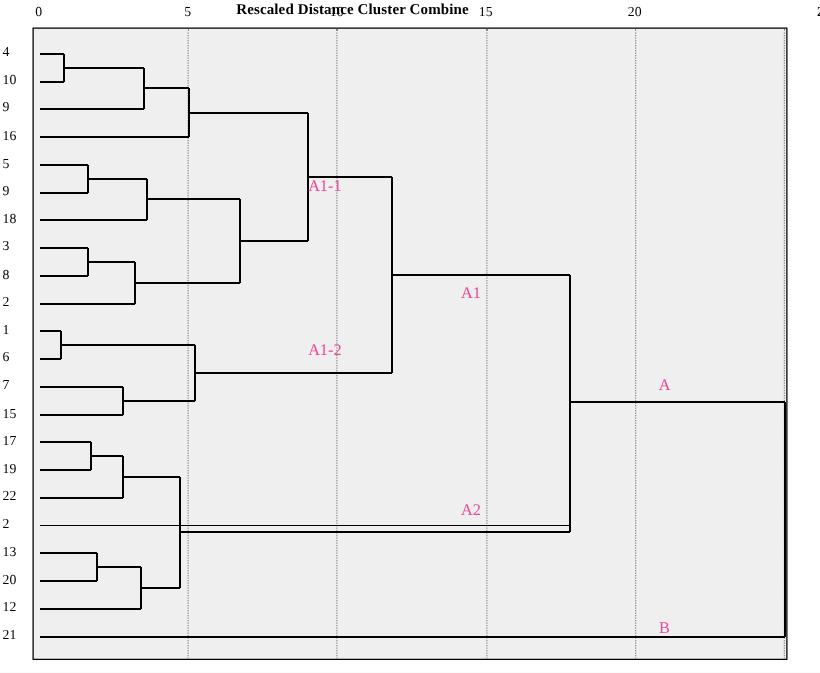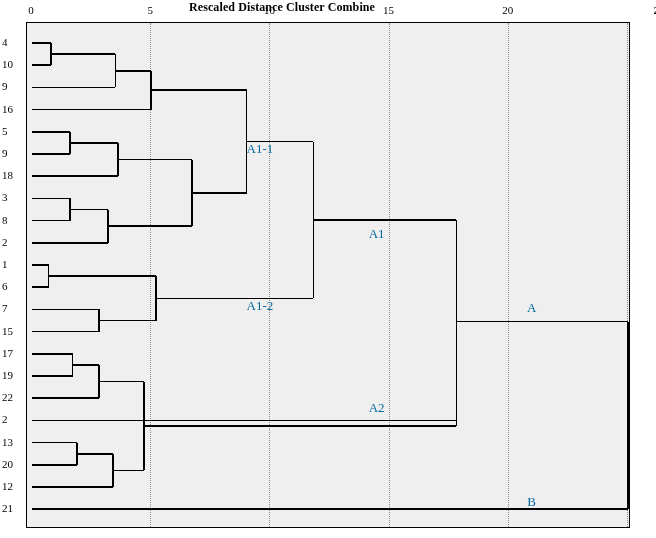--- a/index.html
+++ b/index.html
@@ -67,21 +67,21 @@
   }
   svg.dendro {
     position: absolute;
     left: 0;
     top: 0;
     overflow: visible;
   }
   .cluster-label {
     position: absolute;
     font-size: 13px;
-    color: #0369a1;
+    color: #ec4899;
     font-family: "Liberation Serif", serif;
     white-space: nowrap;
     transform: translate(-50%, -50%);
   }
 </style>
 </head>
 <body>
 
 <div id="root">
   <div class="chart-title">Rescaled Distance Cluster Combine</div>
@@ -179,18 +179,18 @@
     <div class="row-label" style="top: 330.6px;">15</div>
     <div class="row-label" style="top: 352.8px;">17</div>
     <div class="row-label" style="top: 375px;">19</div>
     <div class="row-label" style="top: 397.2px;">22</div>
     <div class="row-label" style="top: 419.4px;">2</div>
     <div class="row-label" style="top: 441.6px;">13</div>
     <div class="row-label" style="top: 463.8px;">20</div>
     <div class="row-label" style="top: 486px;">12</div>
     <div class="row-label" style="top: 508.2px;">21</div>
     <div class="cluster-label" style="left: 259.864px; top: 148.56px;">A1-1</div>
-    <div class="cluster-label" style="left: 259.864px; top: 306px;">A1-2</div>
+    <div class="cluster-label" style="left: 259.864px; top: 280px;">A1-2</div>
     <div class="cluster-label" style="left: 376.68px; top: 206.28px; margin-top: 28px;">A1</div>
     <div class="cluster-label" style="left: 376.68px; top: 408.3px;">A2</div>
     <div class="cluster-label" style="left: 531.64px; top: 308.4px;">A</div>
     <div class="cluster-label" style="left: 531.64px; top: 501.54px;">B</div>
   </div>
 
 </body></html>

